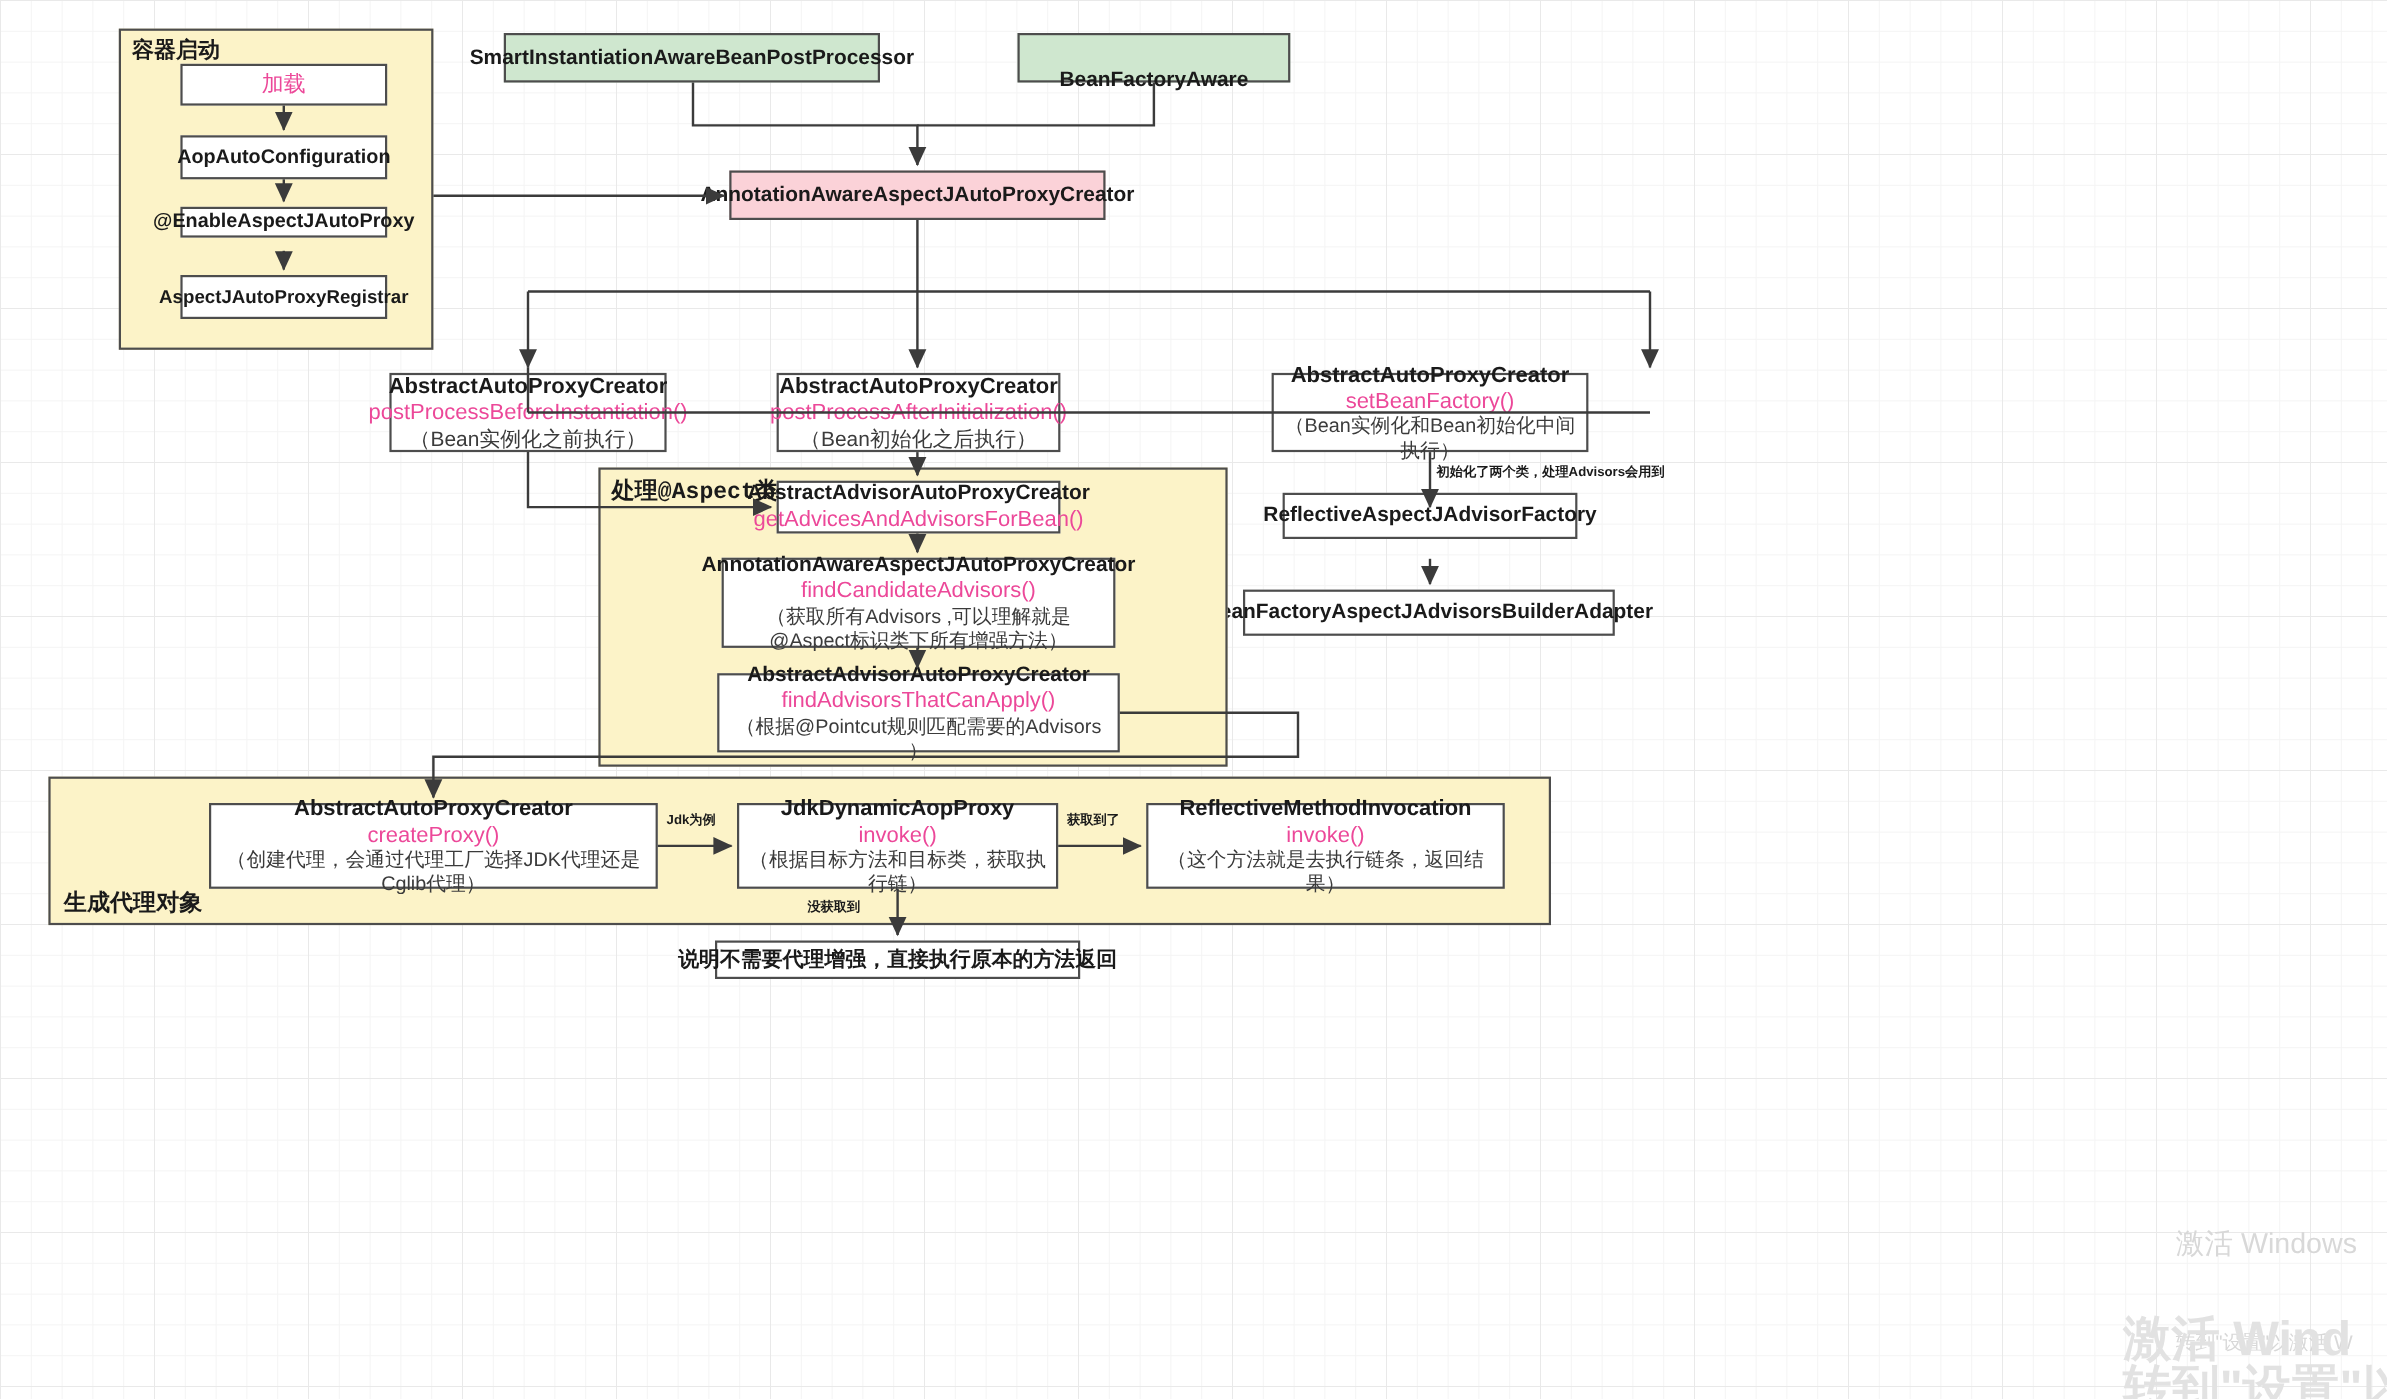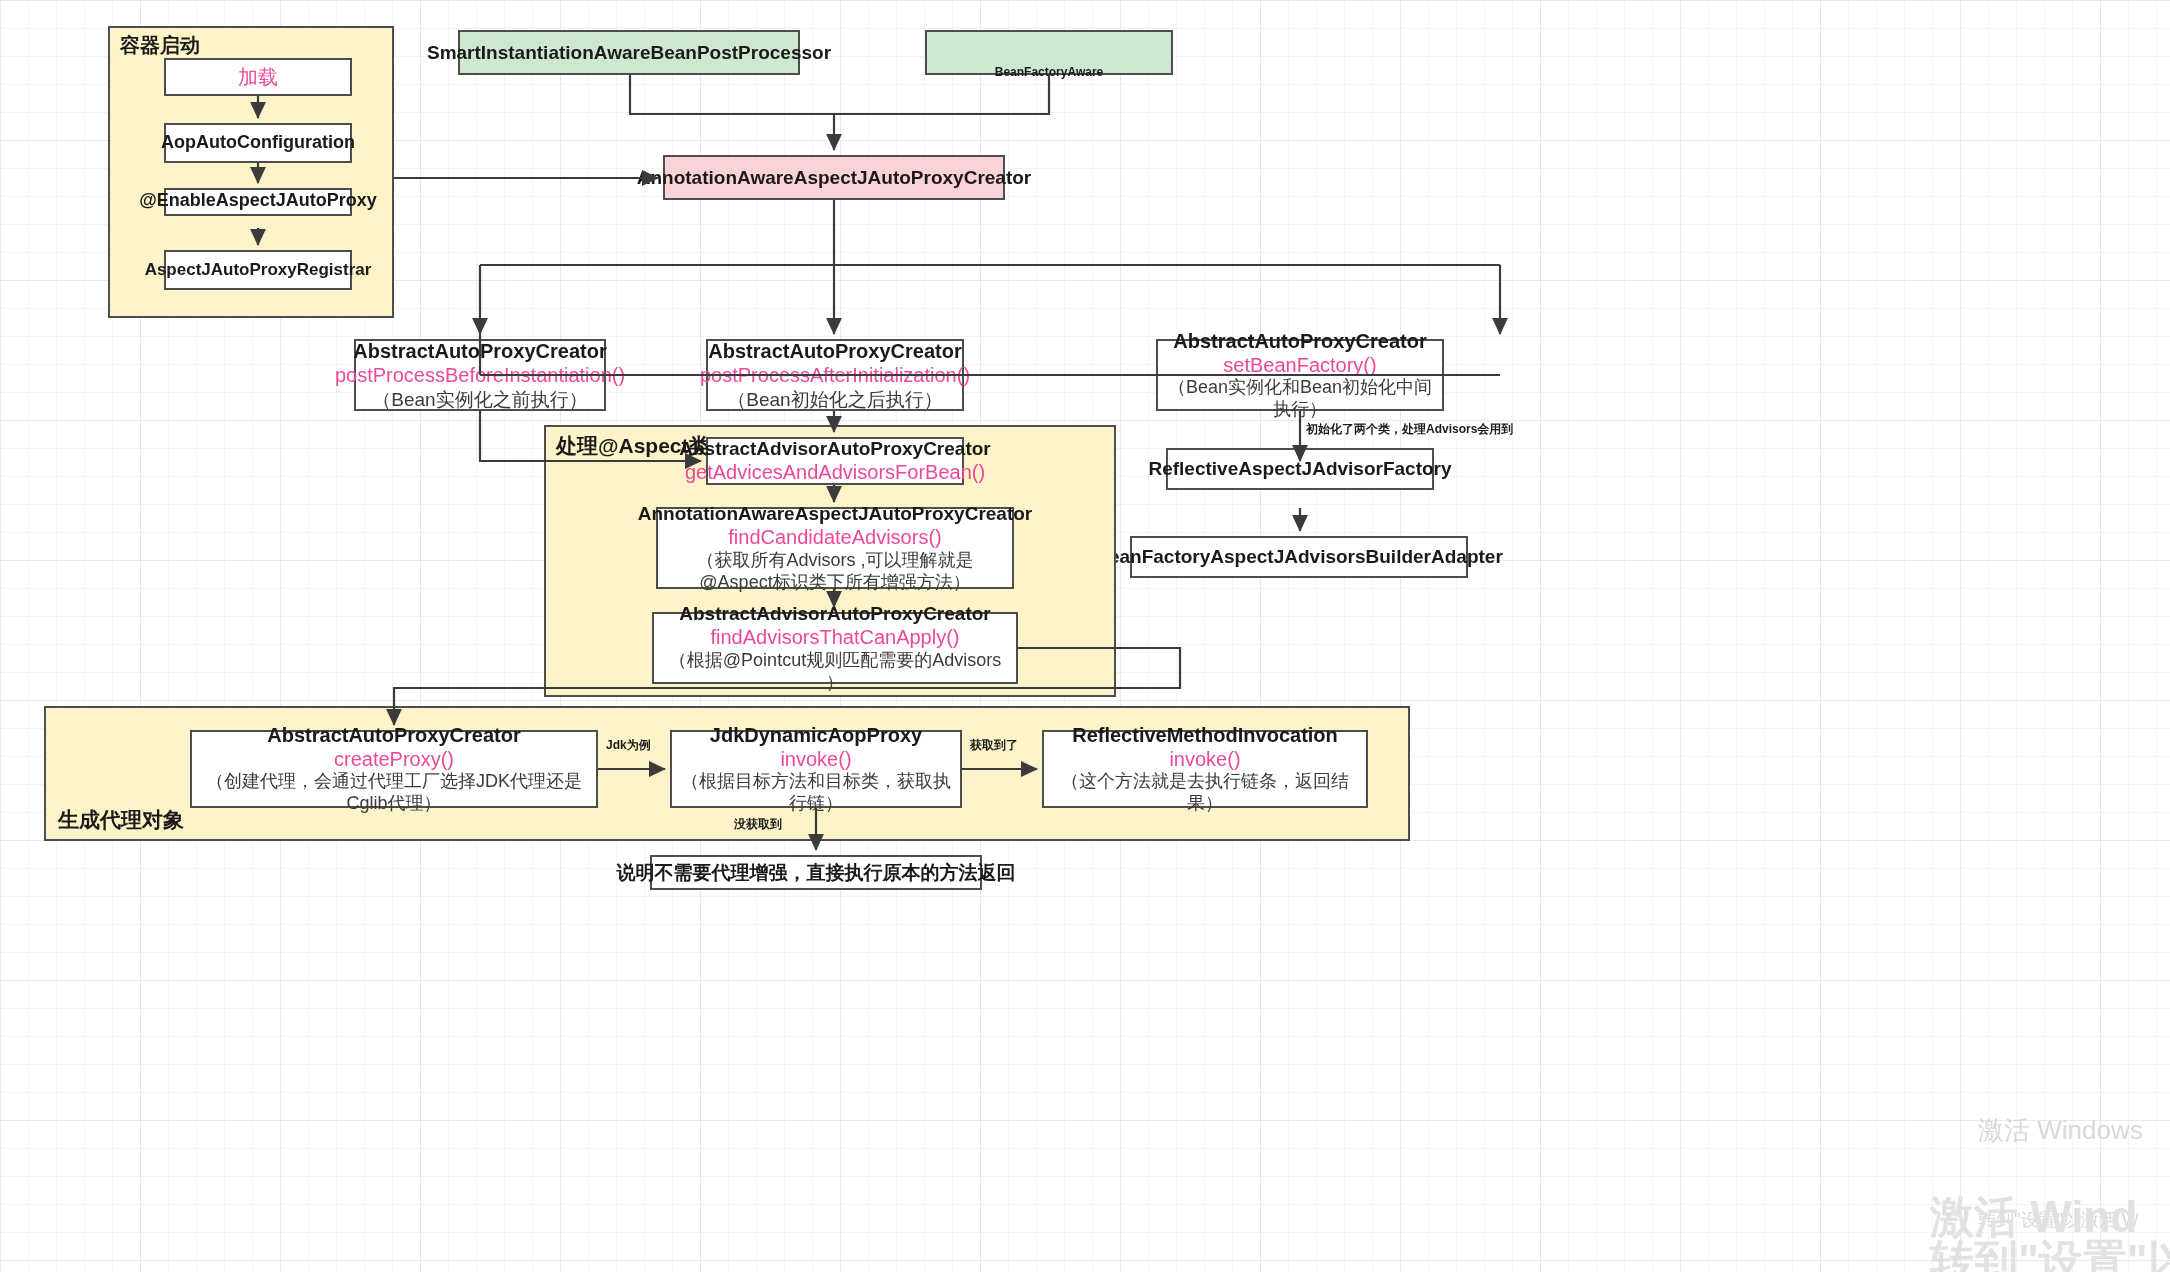--- a/index.html
+++ b/index.html
@@ -23,20 +23,21 @@
     position:absolute;
     background:#fcf3c8;
     border:2px solid #4d4d4d;
     box-sizing:border-box;
   }
   .grp-title{
     position:absolute;
     font-weight:bold;
     color:#1a1a1a;
     white-space:nowrap;
+    font-family:Liberation Mono, monospace;
   }
   .node{
     position:absolute;
     box-sizing:border-box;
     background:#ffffff;
     border:2px solid #4d4d4d;
     display:flex;
     flex-direction:column;
     align-items:center;
     justify-content:center;
@@ -88,21 +89,21 @@
 
   <div class="node" style="left:164px;top:250px;width:188px;height:40px;">
     <div class="t1" style="font-size:17px;">AspectJAutoProxyRegistrar</div>
   </div>
 
   <div class="node green" style="left:458px;top:30px;width:342px;height:45px;">
     <div class="t1" style="font-size:19px;">SmartInstantiationAwareBeanPostProcessor</div>
   </div>
 
   <div class="node green" style="left:925px;top:30px;width:248px;height:45px;">
-    <div class="t1" style="font-size:12px;margin-top:40px;">BeanFactoryAware</div>
+    <div class="t1" style="font-size:19px;margin-top:40px;">BeanFactoryAware</div>
   </div>
 
   <div class="node pink" style="left:663px;top:155px;width:342px;height:45px;">
     <div class="t1" style="font-size:19px;">AnnotationAwareAspectJAutoProxyCreator</div>
   </div>
 
   <div class="node" style="left:354px;top:339px;width:252px;height:72px;">
     <div class="t1">AbstractAutoProxyCreator</div>
     <div class="t2">postProcessBeforeInstantiation()</div>
     <div class="t3">（Bean实例化之前执行）</div>

